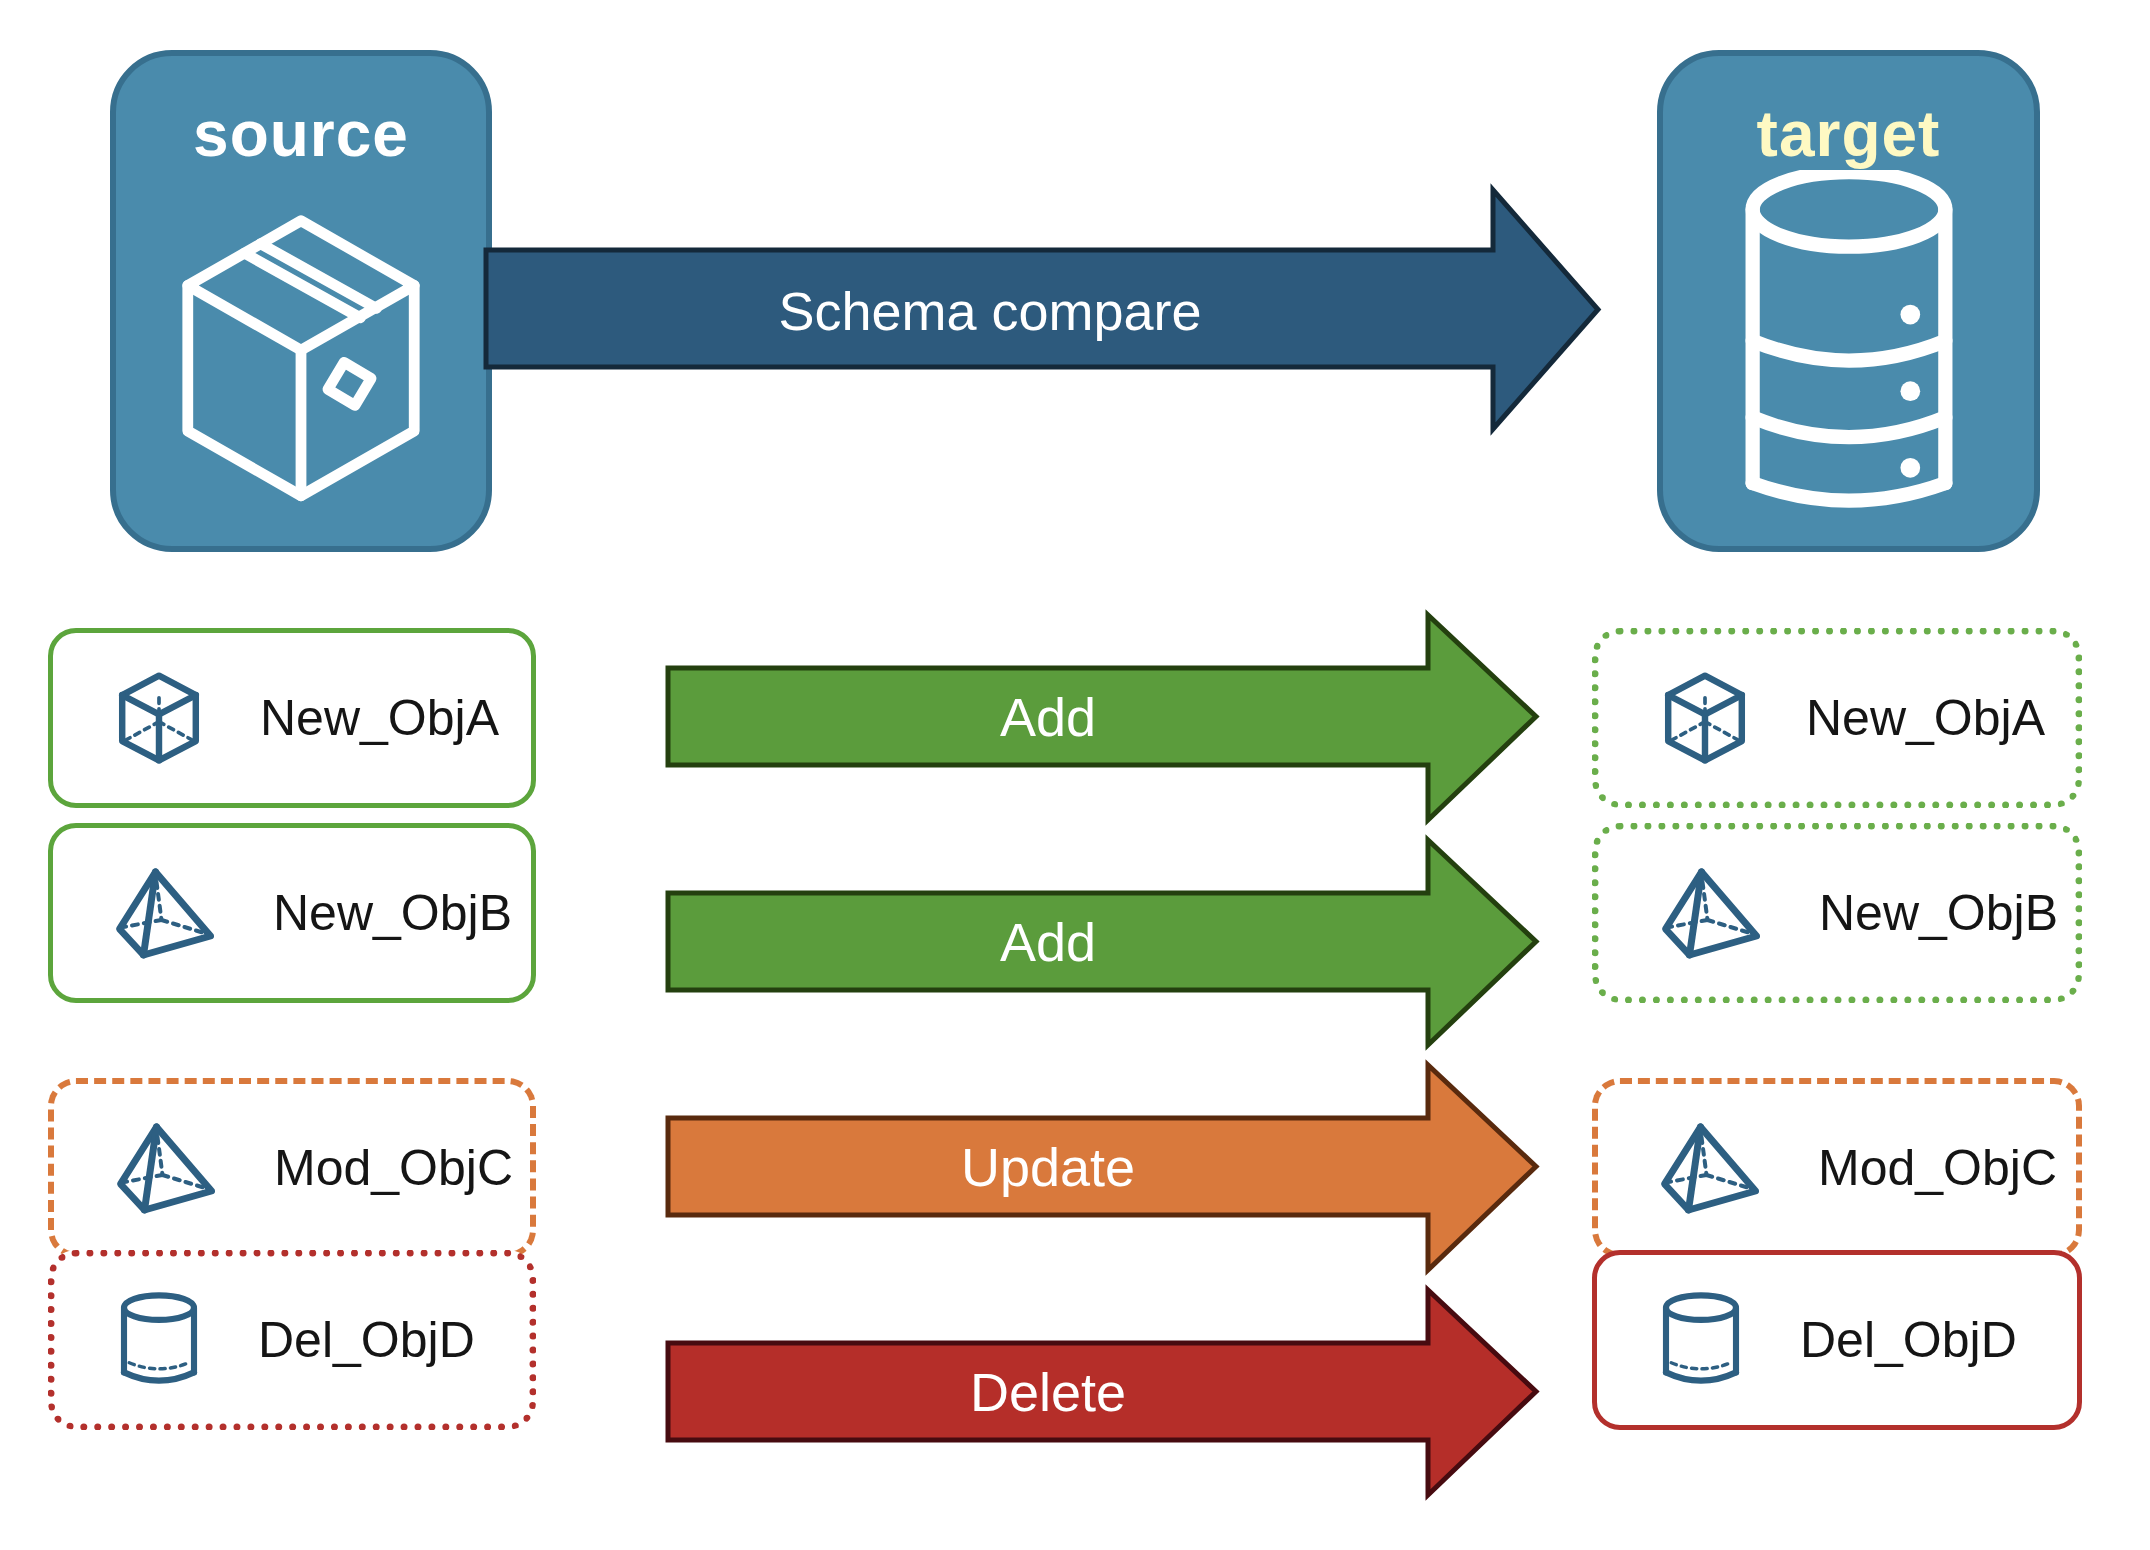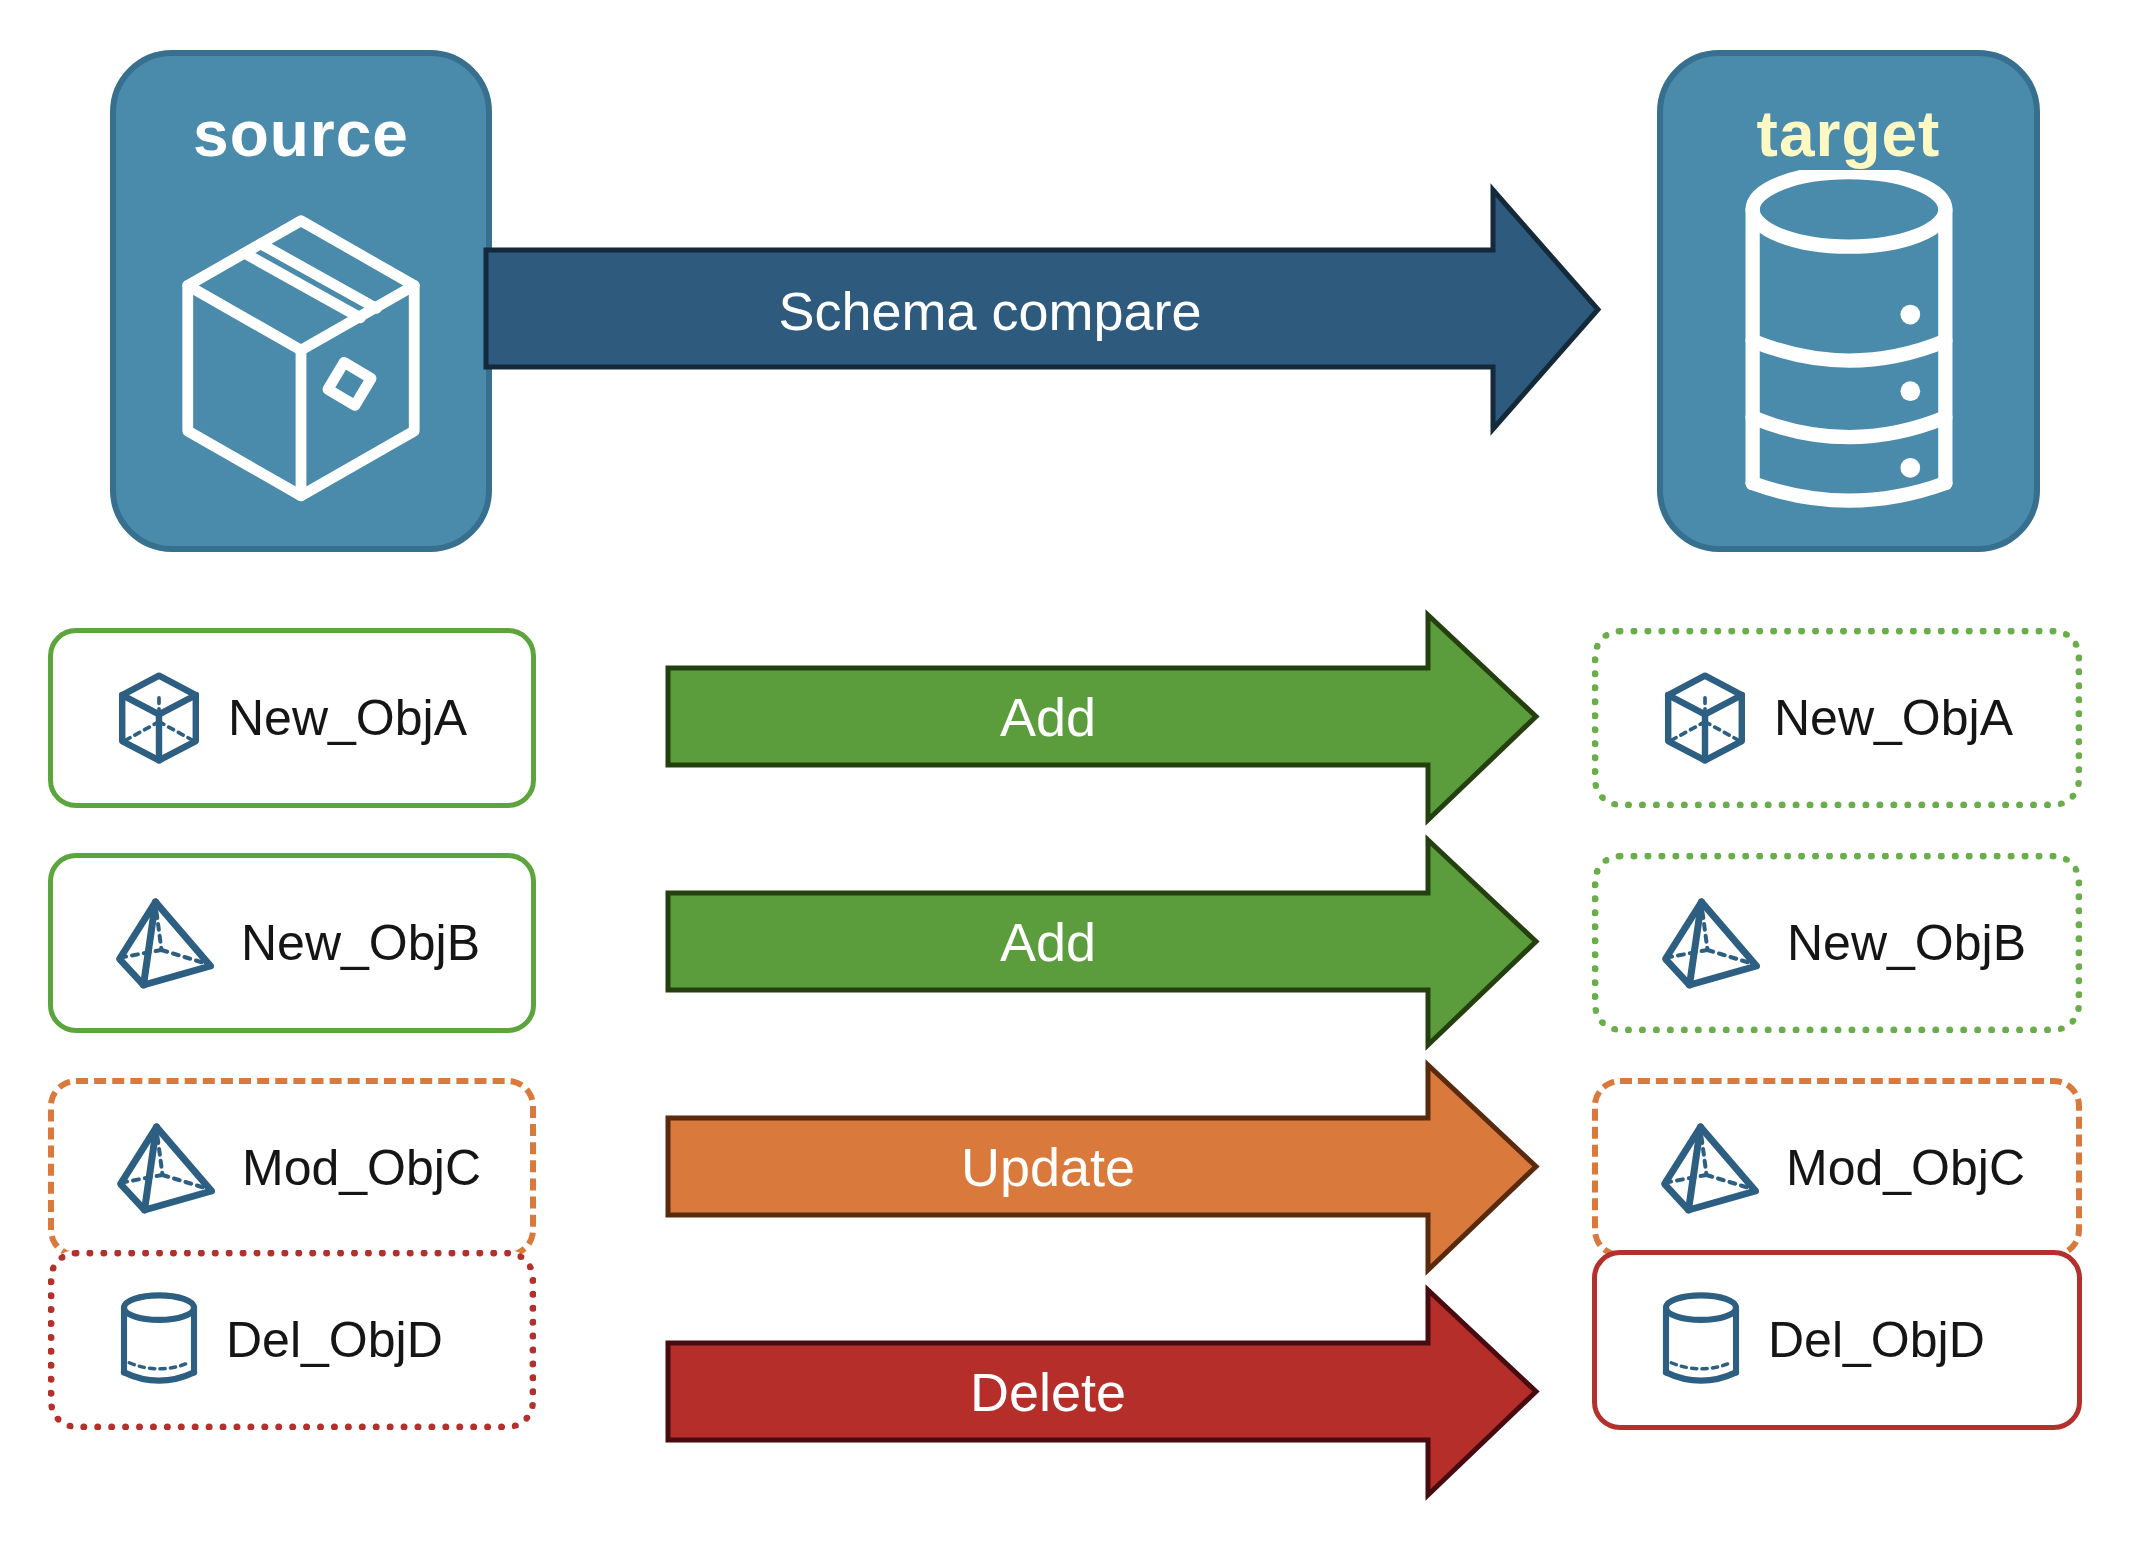--- a/index.html
+++ b/index.html
@@ -32,26 +32,26 @@
     text-anchor:middle;dominant-baseline:central;
   }
   .schema-arrow{left:480px;top:185px;}
   .row-arrow-0{left:660px;top:610px;}
   .row-arrow-1{left:660px;top:835px;}
   .row-arrow-2{left:660px;top:1060px;}
   .row-arrow-3{left:660px;top:1285px;}
   
   .obj-box{
     position:absolute;height:180px;border-radius:28px;background:#ffffff;box-sizing:border-box;
-    display:flex;align-items:center;padding-left:60px;gap:23px;
+    display:flex;align-items:center;padding-left:60px;gap:55px;
   }
   .obj-box.left{left:48px;width:488px;}
   .obj-box.right{left:1592px;width:490px;}
   .row-top-0{top:628px;}
-  .row-top-1{top:853px;text-align:right;}
+  .row-top-1{top:823px;text-align:right;}
   .row-top-2{top:1078px;align-items:center;}
   .row-top-3{top:1250px;}
   .obj-icon{flex:0 0 auto;display:block;}
   .obj-icon path, .obj-icon ellipse{
     fill:none;stroke:var(--icon-stroke,#2D5F82);stroke-linejoin:round;stroke-linecap:round;
   }
   .obj-icon .solid{stroke-width:7;}
   .obj-icon .hidden{stroke-width:4;stroke-dasharray:6 6;}
   .obj-label{
     font-size:50px;color:var(--label-color,#151515);line-height:1;white-space:nowrap;

